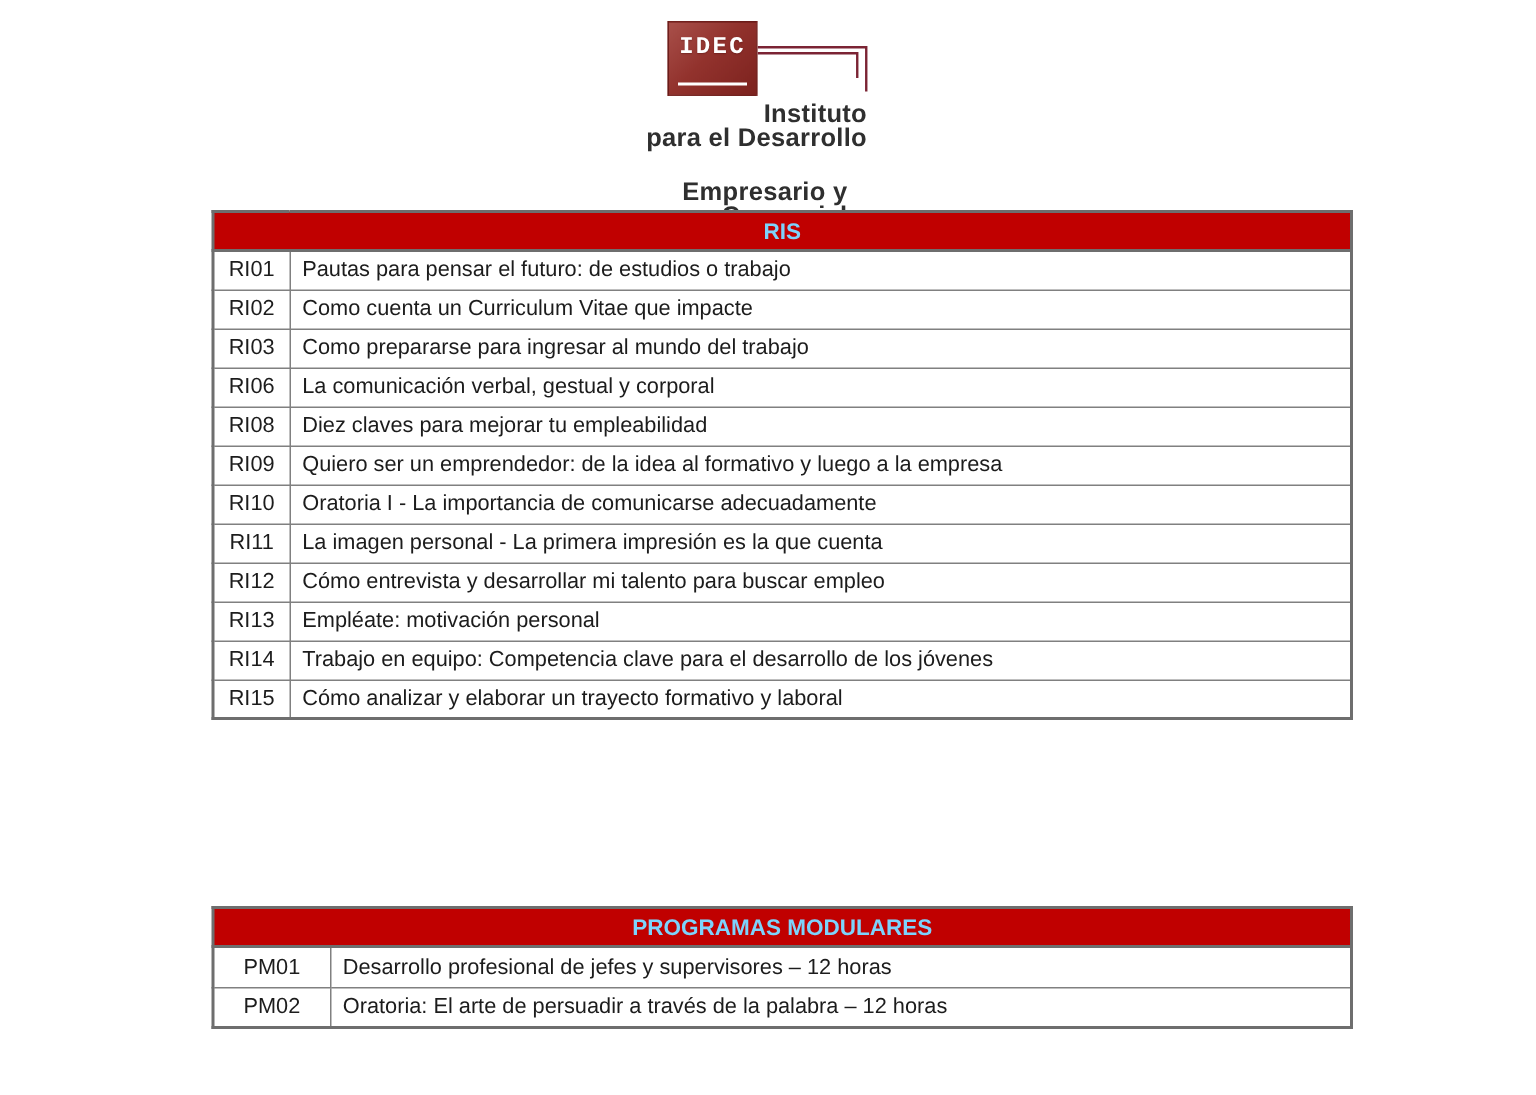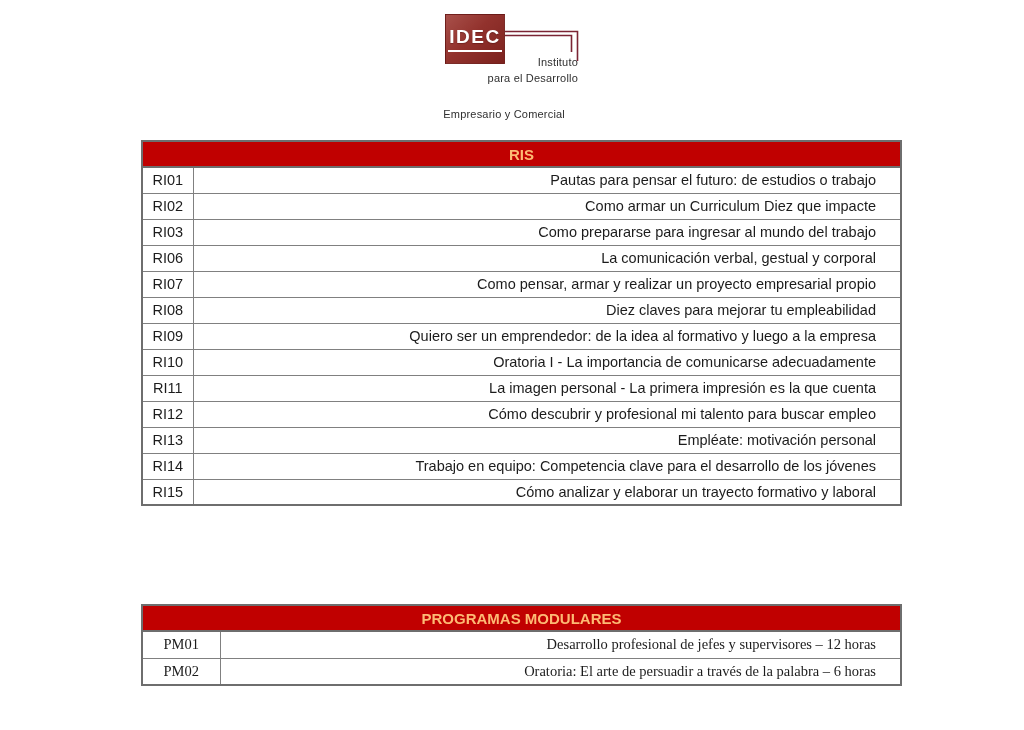--- a/index.html
+++ b/index.html
@@ -28,73 +28,73 @@
     position: absolute;
     left: 445px; top: 14px;
     width: 60px; height: 50px;
     background: linear-gradient(135deg, var(--logo-square-light) 0%, #92322d 45%, var(--logo-square-dark) 100%);
     border: 1px solid rgba(90,20,18,0.55);
     display: flex; align-items: center; justify-content: center;
   }
   .logo-acronym {
     color: #ffffff;
     font-weight: bold;
-    font-size: 19px;
+    font-size: 16px;
     letter-spacing: 1.5px;
     text-shadow: 0 1px 1px rgba(60,10,10,0.35);
     border-bottom: 2px solid #ffffff;
-    padding: 0 1px 2px 1px;
+    padding: 0 1px 15px 1px;
+    font-family: Liberation Mono, monospace;
   }
   .logo-lines-svg { position: absolute; left: 505px; top: 28px; }
   .logo-subtitle {
     position: absolute;
-    left: 398px; top: 54px;
+    left: 398px; top: 68px;
     width: 180px;
     text-align: right;
-    font-size: 11px;
-    font-weight: normal;
+    font-size: 17px;
+    font-weight: bold;
     color: #2f2f2f;
     line-height: 16px;
     letter-spacing: 0.2px;
   }
   .logo-subtitle .line3 { margin-right: 13px; margin-top: 20px; }
 
   
   .doc-table {
     position: absolute;
     left: 141px;
     width: 761px;
     border-collapse: collapse;
     table-layout: fixed;
     font-size: 14.5px;
     color: var(--text-color);
   }
   .doc-table.ris { top: 140px; }
   .doc-table.pm  { top: 604px; border-radius: 14px; }
   .doc-table th {
     background: var(--table-header-bg);
-    color: #fdba74;
+    color: #7dd3fc;
     font-weight: bold;
     font-size: 15px;
     text-align: center;
     height: 26px;
     border: 2px solid var(--table-outer-border);
     padding: 1px 4px;
   }
   .doc-table td {
     border: 1px solid var(--table-border);
     height: 26px;
-    padding: 1px 24px;
+    padding: 1px 8px;
     background: #ffffff;
     white-space: nowrap;
     overflow: hidden;
-    text-align: right;
   }
   .doc-table { border: 2px solid var(--table-outer-border); }
-  .doc-table.pm td { height: 27px; font-family: Liberation Serif, serif; }
+  .doc-table.pm td { height: 27px; }
   .doc-table .code-cell { text-align: center; padding: 1px 2px; }
   .doc-table.ris col.code-col { width: 51px; }
   .doc-table.pm  col.code-col { width: 78px; }
 </style>
 </head>
 <body>
 
 <div class="page">
 
   <div class="logo-square">
@@ -120,53 +120,49 @@
         <th colspan="2">RIS</th>
       </tr>
     </thead>
     <tbody>
         <tr>
           <td class="code-cell">RI01</td>
           <td class="desc-cell">Pautas para pensar el futuro: de estudios o trabajo</td>
         </tr>
         <tr>
           <td class="code-cell">RI02</td>
-          <td class="desc-cell">Como armar un Curriculum Diez que impacte</td>
+          <td class="desc-cell">Como cuenta un Curriculum Vitae que impacte</td>
         </tr>
         <tr>
           <td class="code-cell">RI03</td>
           <td class="desc-cell">Como prepararse para ingresar al mundo del trabajo</td>
         </tr>
         <tr>
           <td class="code-cell">RI06</td>
           <td class="desc-cell">La comunicación verbal, gestual y corporal</td>
-        </tr>
-        <tr>
-          <td class="code-cell">RI07</td>
-          <td class="desc-cell">Como pensar, armar y realizar un proyecto empresarial propio</td>
         </tr>
         <tr>
           <td class="code-cell">RI08</td>
           <td class="desc-cell">Diez claves para mejorar tu empleabilidad</td>
         </tr>
         <tr>
           <td class="code-cell">RI09</td>
           <td class="desc-cell">Quiero ser un emprendedor: de la idea al formativo y luego a la empresa</td>
         </tr>
         <tr>
           <td class="code-cell">RI10</td>
           <td class="desc-cell">Oratoria I - La importancia de comunicarse adecuadamente</td>
         </tr>
         <tr>
           <td class="code-cell">RI11</td>
           <td class="desc-cell">La imagen personal - La primera impresión es la que cuenta</td>
         </tr>
         <tr>
           <td class="code-cell">RI12</td>
-          <td class="desc-cell">Cómo descubrir y profesional mi talento para buscar empleo</td>
+          <td class="desc-cell">Cómo entrevista y desarrollar mi talento para buscar empleo</td>
         </tr>
         <tr>
           <td class="code-cell">RI13</td>
           <td class="desc-cell">Empléate: motivación personal</td>
         </tr>
         <tr>
           <td class="code-cell">RI14</td>
           <td class="desc-cell">Trabajo en equipo: Competencia clave para el desarrollo de los jóvenes</td>
         </tr>
         <tr>
@@ -186,18 +182,18 @@
         <th colspan="2">PROGRAMAS MODULARES</th>
       </tr>
     </thead>
     <tbody>
         <tr>
           <td class="code-cell">PM01</td>
           <td class="desc-cell">Desarrollo profesional de jefes y supervisores – 12 horas</td>
         </tr>
         <tr>
           <td class="code-cell">PM02</td>
-          <td class="desc-cell">Oratoria: El arte de persuadir a través de la palabra – 6 horas</td>
+          <td class="desc-cell">Oratoria: El arte de persuadir a través de la palabra – 12 horas</td>
         </tr>
       </tbody>
   </table>
 
 </div>
 
 </body></html>

